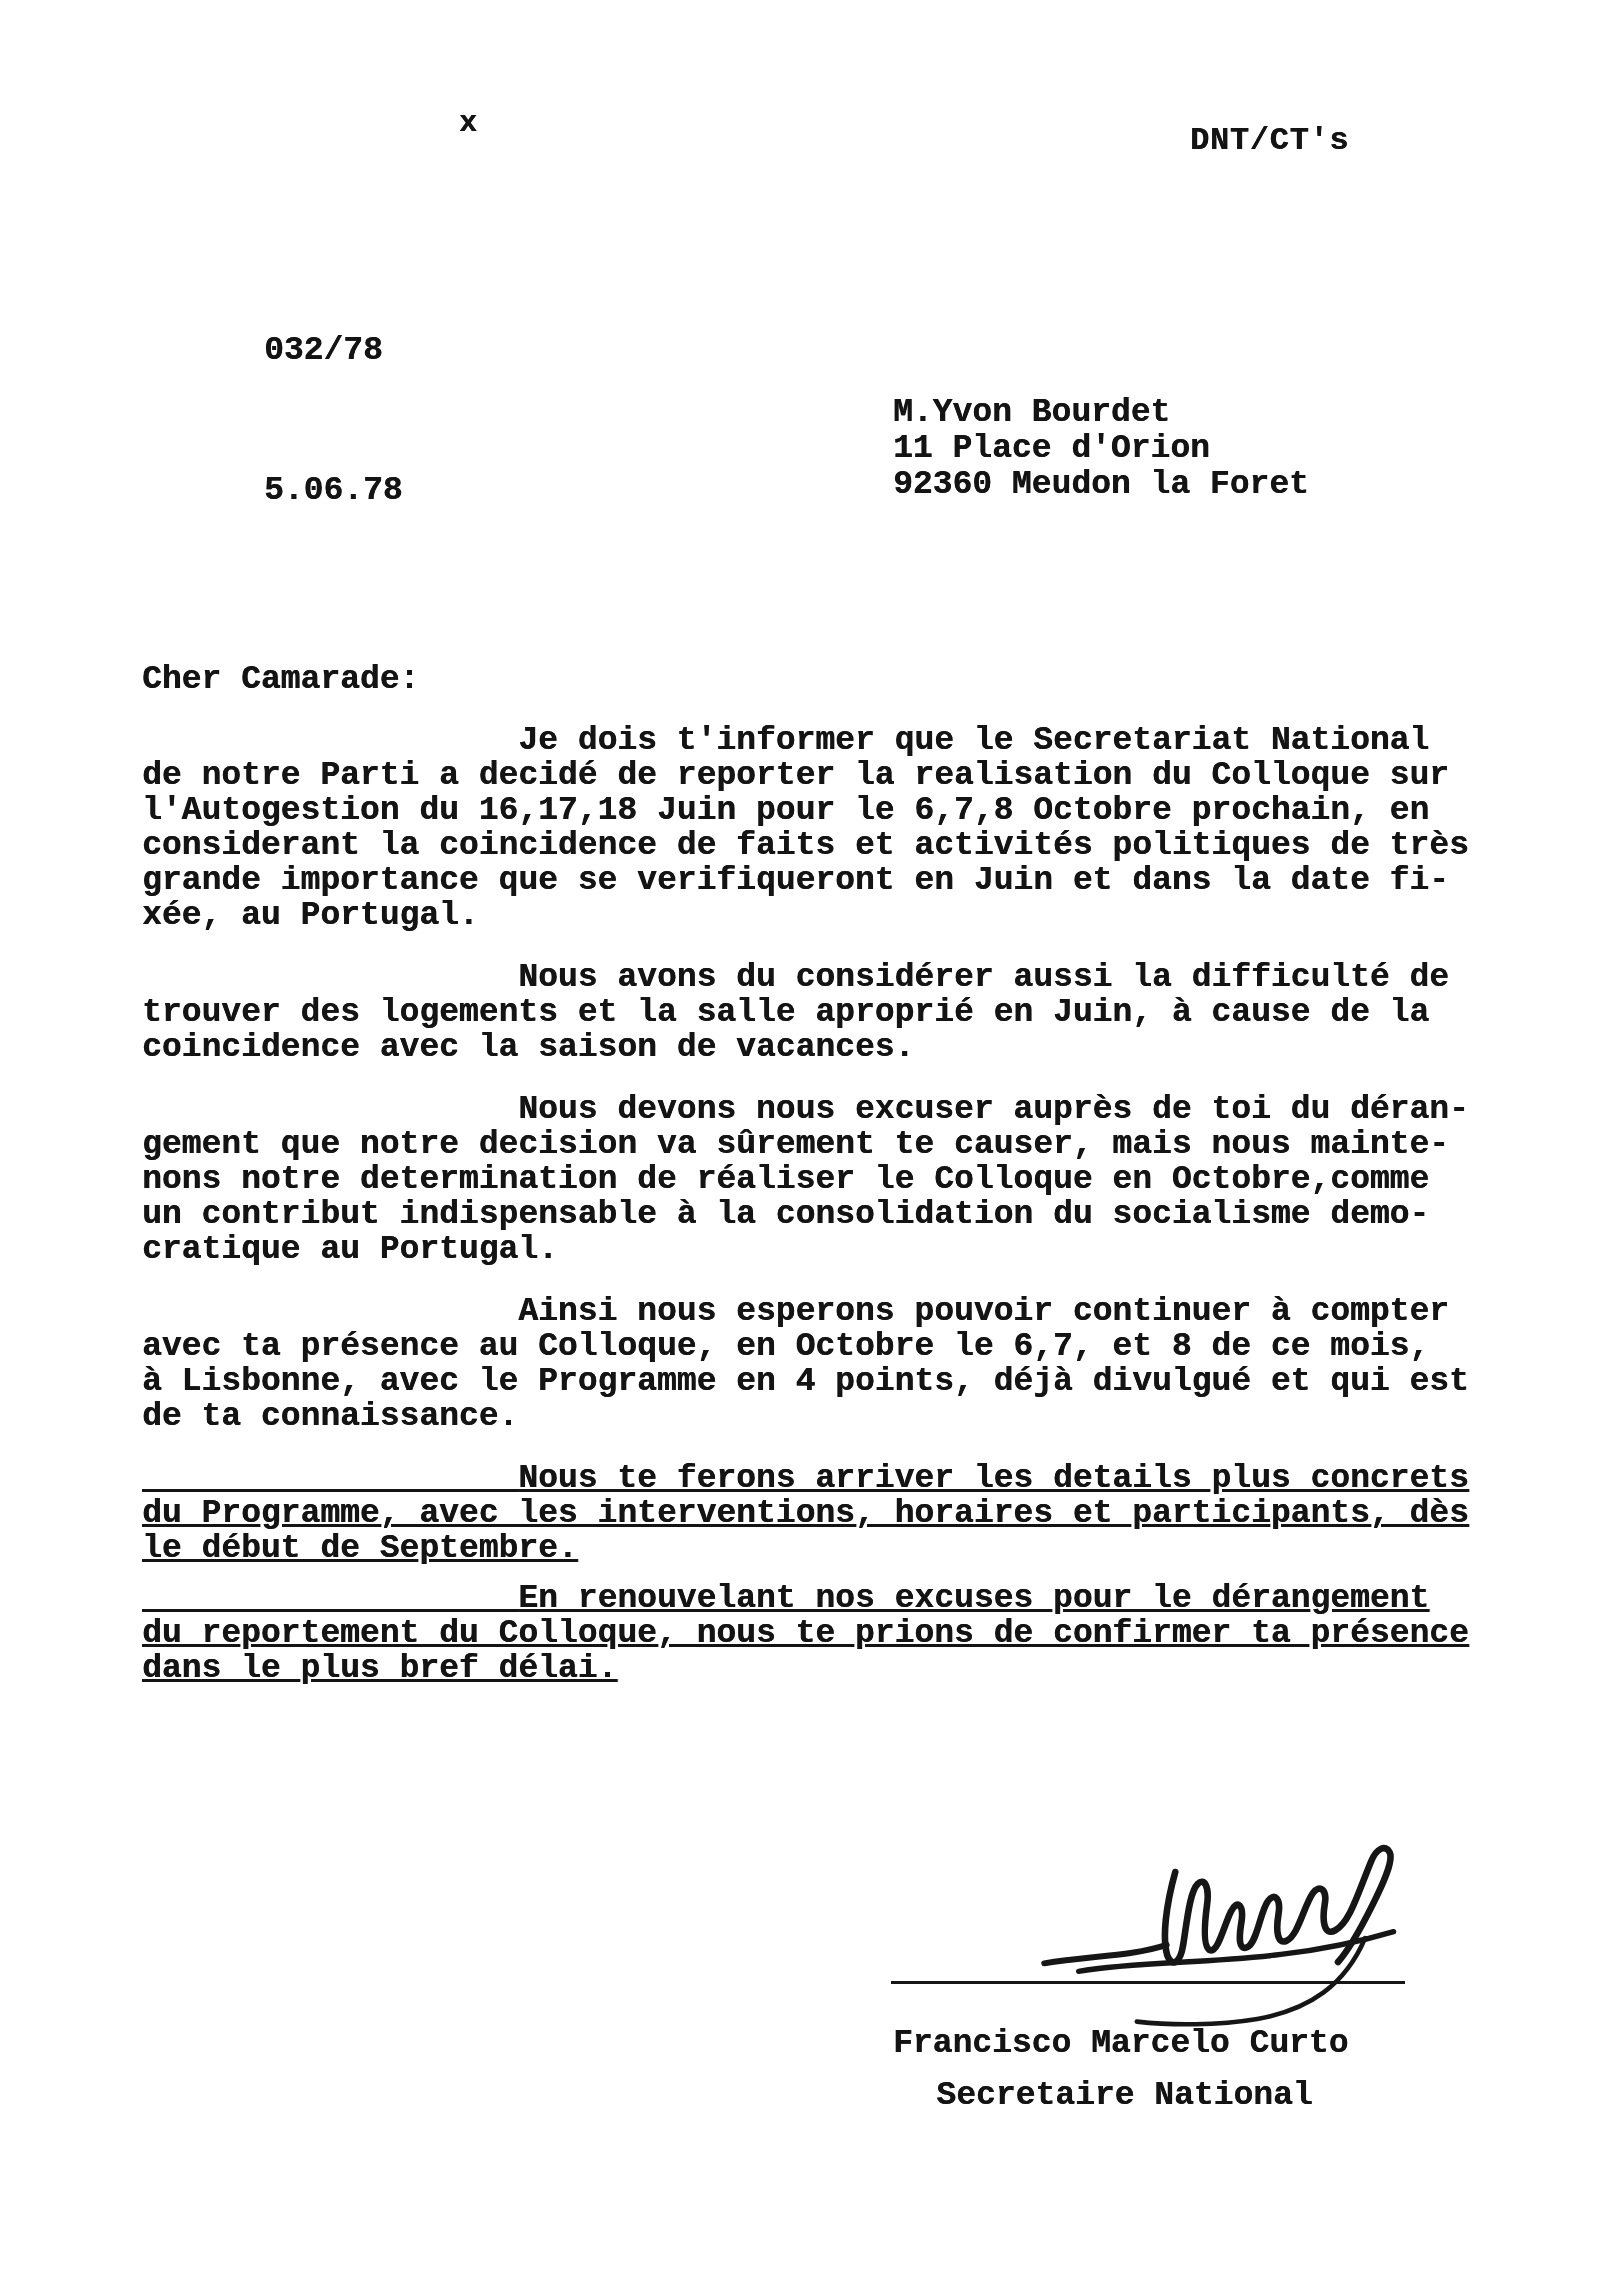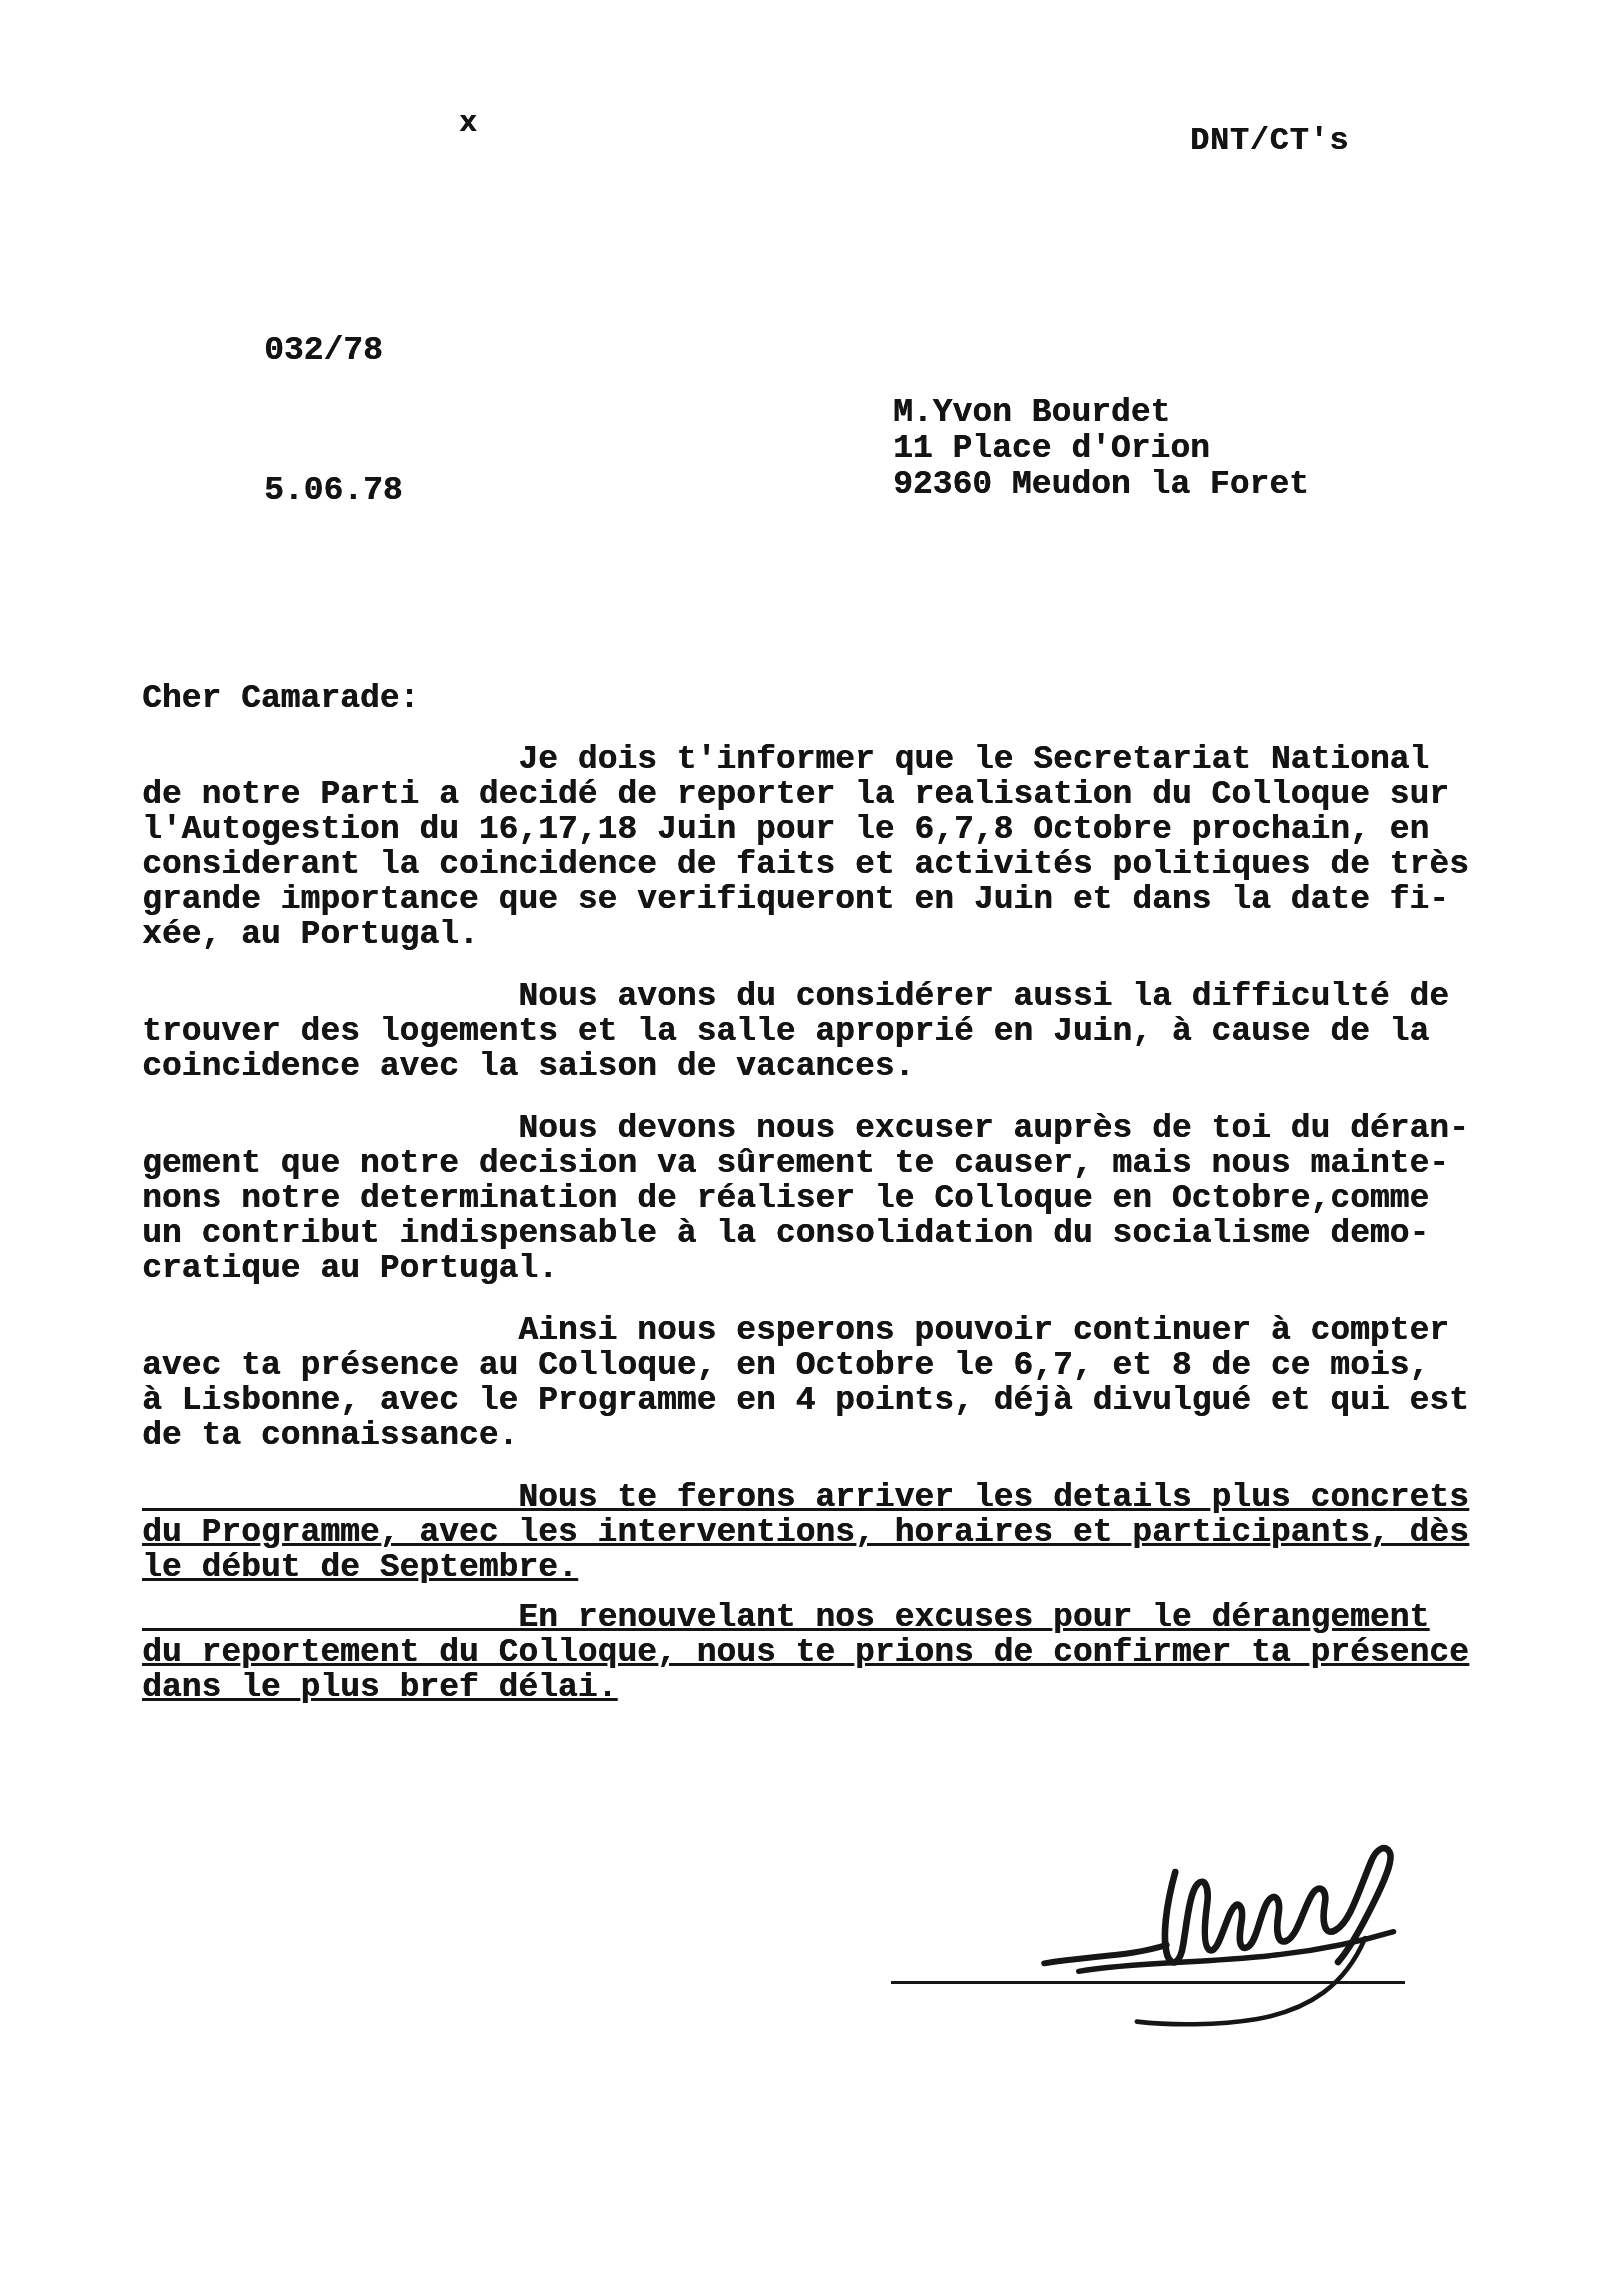--- a/index.html
+++ b/index.html
@@ -44,21 +44,21 @@
     font-size: 33px;
   }
   .recipient {
     left: 893px; top: 395px;
     font-size: 33px;
     line-height: 36px;
     white-space: pre-wrap;
   }
 
   .letter-body {
-    left: 142px; top: 681px;
+    left: 142px; top: 662px;
     width: 1349px;
     font-size: 33px;
     line-height: 35px;
   }
   .salutation {
     margin: 0 0 26.4px 0;
     white-space: pre-wrap;
   }
   .para {
     margin: 0 0 27px 0;
@@ -169,15 +169,19 @@
       <path stroke-width="8" d="M72 212 C 200 190, 360 208, 548 152"></path>
 
       <path stroke-width="7" d="M505 162
         C 475 232, 422 270, 342 284
         C 282 294, 212 294, 160 288"></path>
     </g>
   </svg>
 
   <div class="abs signature-rule"></div>
 
+  <div class="abs tw signer-block">
+    <div class="signer-name">Francisco Marcelo Curto</div>
+    <div class="signer-title">Secretaire National</div>
+  </div>
 
 </div>
 
 
 </body></html>

